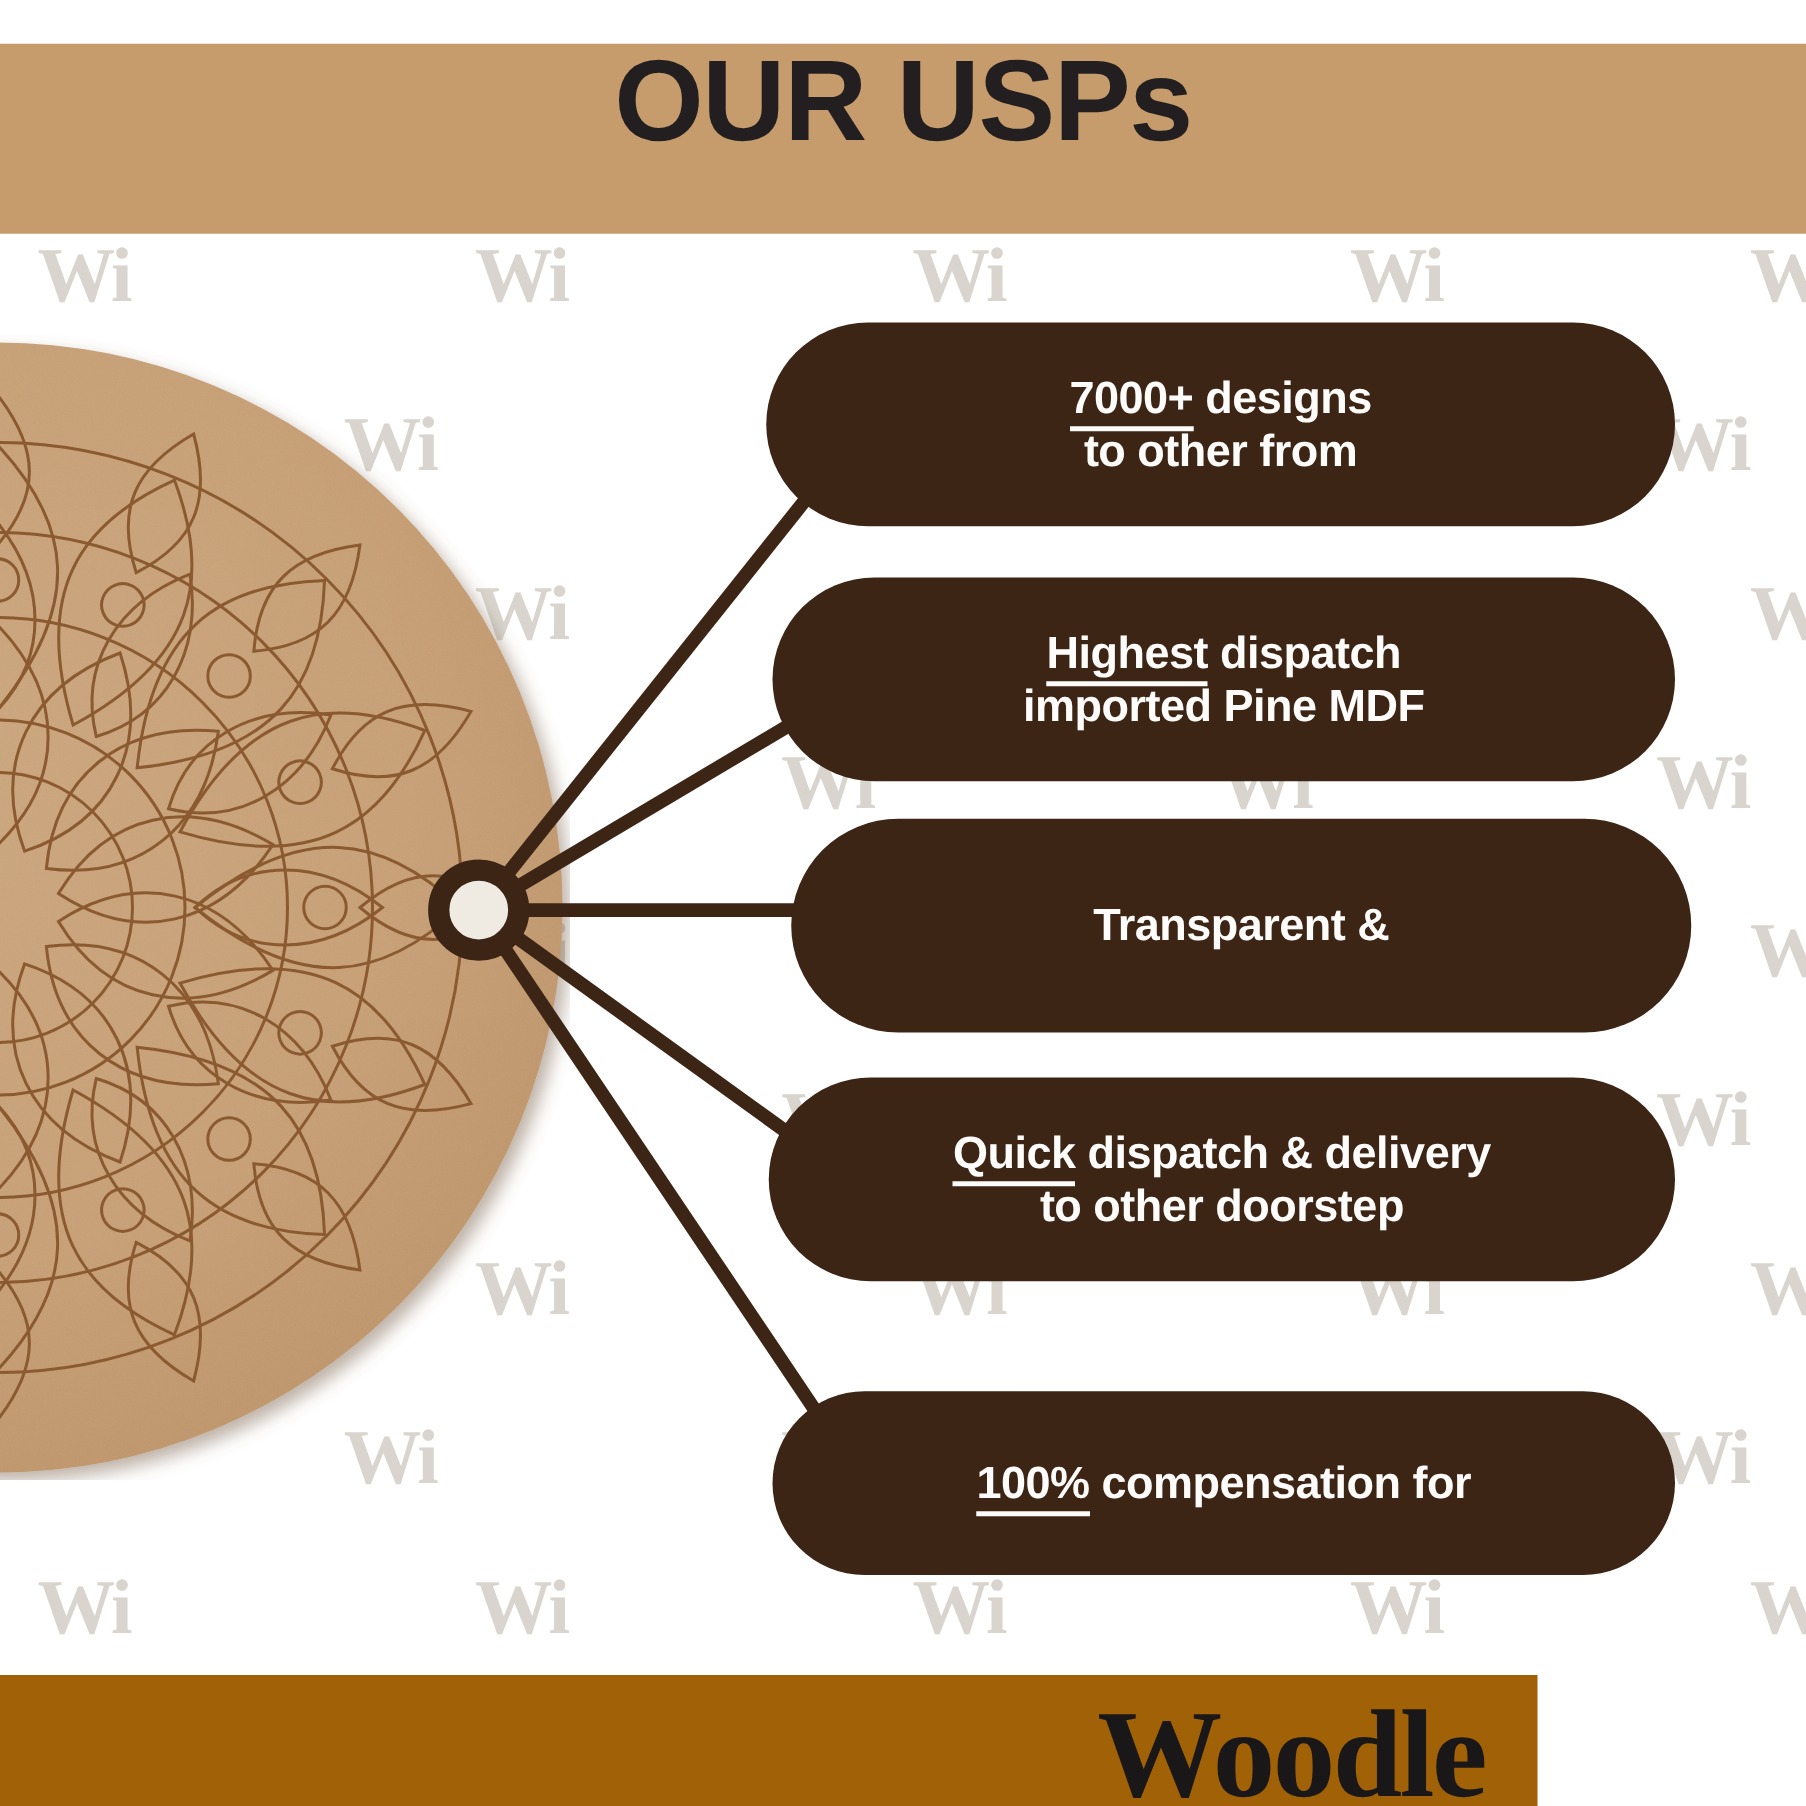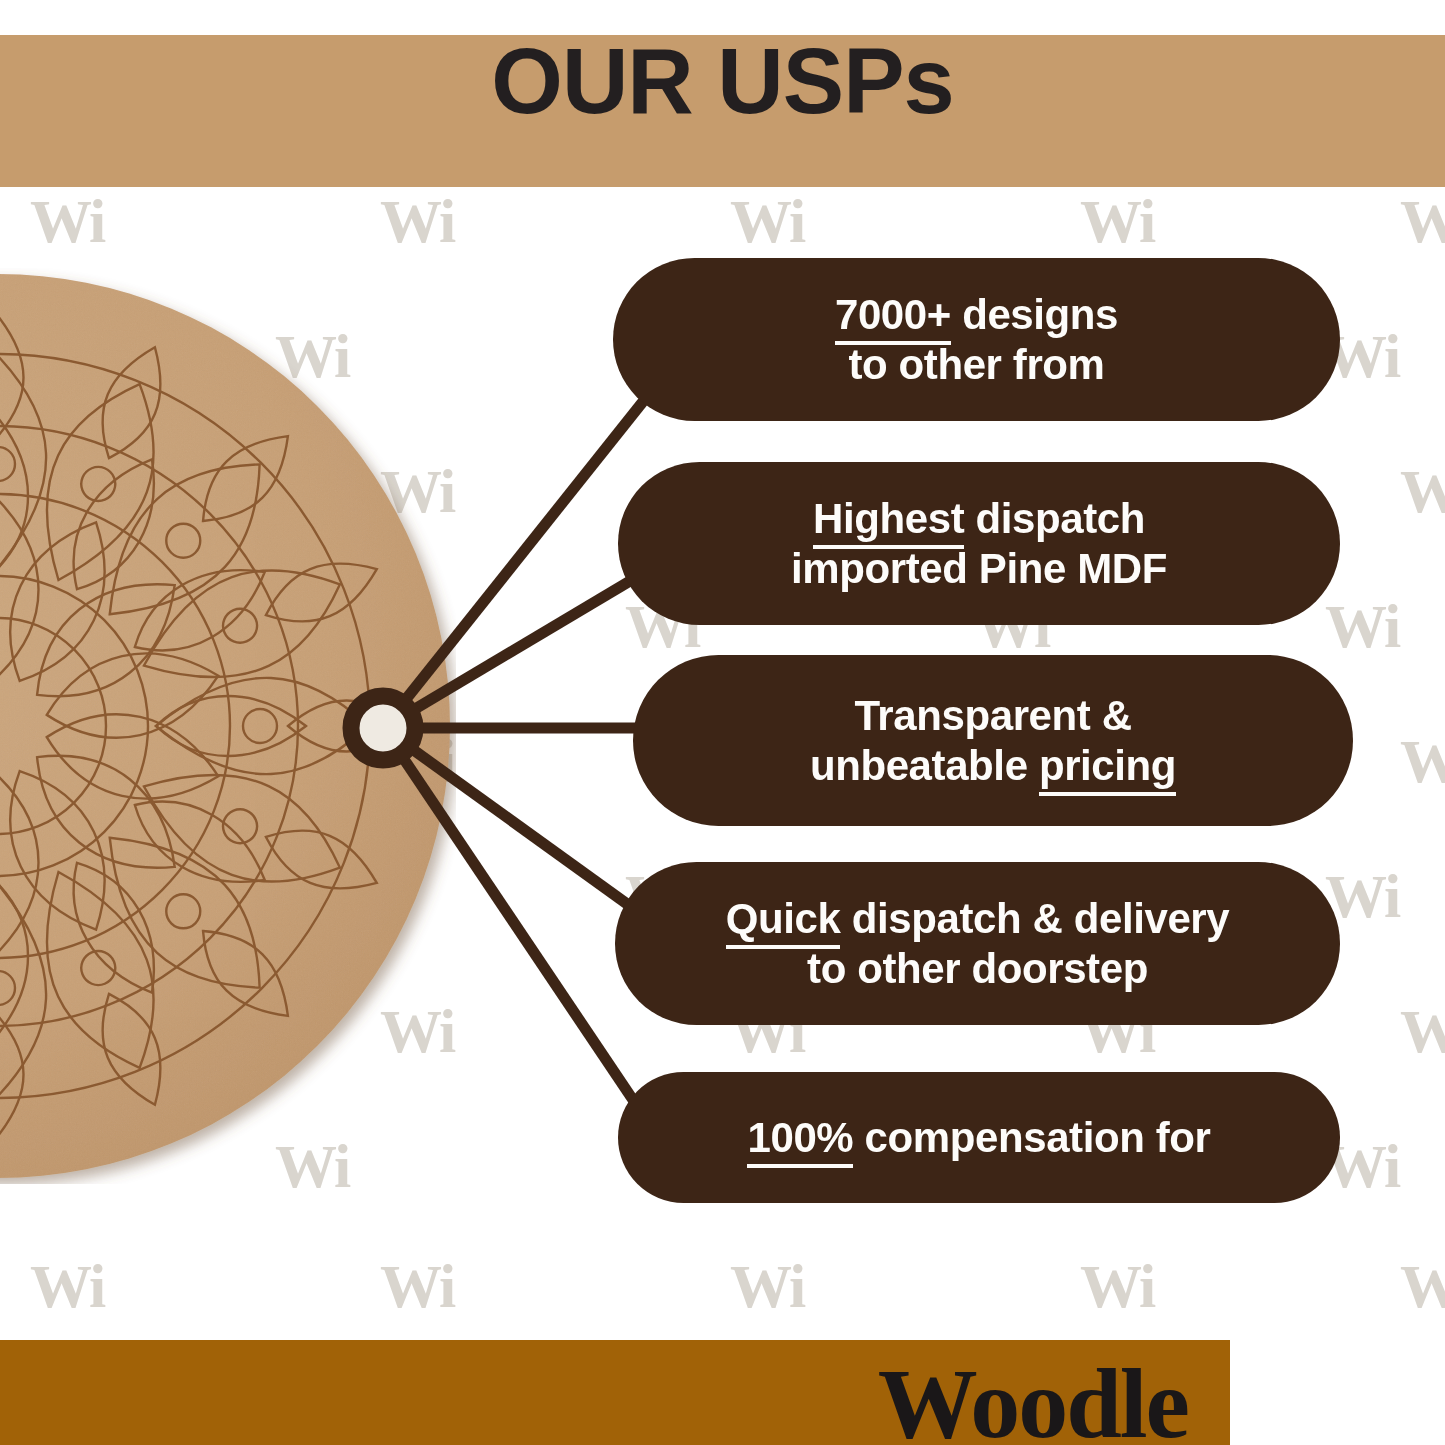--- a/index.html
+++ b/index.html
@@ -62,21 +62,21 @@
     position: absolute;
     background: #3D2516;
     border-radius: 999px;
     color: #fdfcfa;
     display: flex;
     flex-direction: column;
     align-items: center;
     justify-content: center;
     text-align: center;
     font-weight: 700;
-    font-size: 42px;
+    font-size: 36px;
     line-height: 1.18;
     letter-spacing: -0.4px;
     padding: 0 26px;
     box-sizing: border-box;
   }
   .usp-line { white-space: nowrap; display: block; }
   .usp-line u {
     text-decoration: none;
     border-bottom: 4px solid #fdfcfa;
     padding-bottom: 3px;
@@ -448,29 +448,28 @@
       <span class="usp-line">to other from</span>
     </div>
 
     <div class="usp-pill" style="left:618px; top:462px; width:722px; height:163px;">
       <span class="usp-line"><u>Highest</u><span> dispatch</span></span>
       <span class="usp-line">imported Pine MDF</span>
     </div>
 
     <div class="usp-pill" style="left:633px; top:655px; width:720px; height:171px;">
       <span class="usp-line">Transparent &amp;</span>
-      <span class="usp-line"><span>unbeatable </span><u>pricing</u></span>
     </div>
 
     <div class="usp-pill" style="left:615px; top:862px; width:725px; height:163px;">
       <span class="usp-line"><u>Quick</u><span> dispatch &amp; delivery</span></span>
       <span class="usp-line">to other doorstep</span>
     </div>
 
-    <div class="usp-pill" style="left:618px; top:1072px; width:722px; height:131px;">
+    <div class="usp-pill" style="left:618px; top:1113px; width:722px; height:147px;">
       <span class="usp-line"><u>100%</u><span> compensation for</span></span>
     </div>
 
   </div>
 
   <div id="top-band">
     <div id="page-title">OUR USPs</div>
   </div>
 
   <div id="bottom-band">

